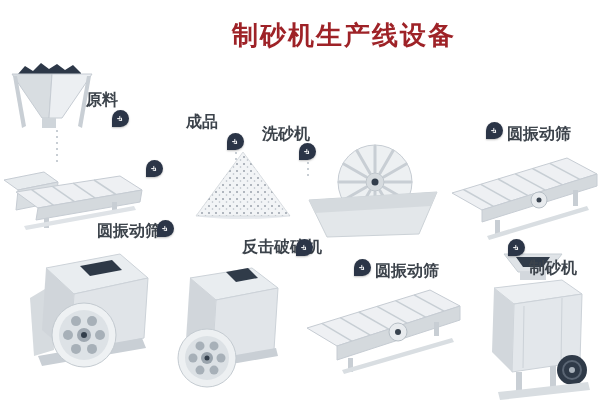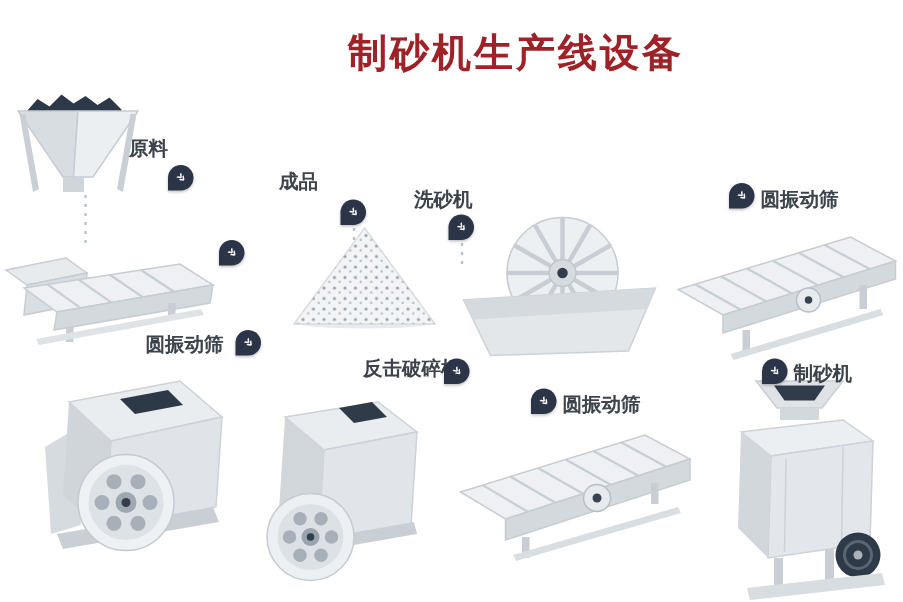--- a/index.html
+++ b/index.html
@@ -6,21 +6,21 @@
   body { background:#fff; }
   .stage {
     position:relative; width:602px; height:401px; background:#ffffff;
     overflow:hidden; font-family:"DejaVu Sans", sans-serif;
   }
   .title {
     position:absolute; top:18px; left:0; width:100%; text-align:center;
     font-size:26px; font-weight:bold; color:#9e2227; letter-spacing:2px;margin-left:43px;
   }
   .eq-label {
-    position:absolute; font-size:13px; font-weight:bold; color:#3c434b;
+    position:absolute; font-size:16px; font-weight:bold; color:#3c434b;
     white-space:nowrap;
   }
   .badge {
     position:absolute; width:17px; height:17px; background:#2b3547;
     border-radius:50% 50% 50% 0; display:flex; align-items:center;
     justify-content:center; box-shadow:0 1px 2px rgba(0,0,0,.25);
   }
   .badge span {
     color:#ffffff; font-size:10px; font-weight:bold; line-height:1;
     transform:rotate(45deg);
@@ -191,26 +191,26 @@
     <circle cx="106" cy="118" r="15" fill="#2f3a48"></circle>
     <circle cx="106" cy="118" r="9" fill="none" stroke="#5a6573" stroke-width="2"></circle>
     <circle cx="106" cy="118" r="3" fill="#aab3bc"></circle>
     <rect x="50" y="120" width="6" height="22" fill="#c9cfd5"></rect>
     <rect x="84" y="114" width="6" height="26" fill="#c9cfd5"></rect>
     <polygon points="32,140 122,130 124,138 34,148" fill="#d8dde1"></polygon>
   </svg>
 
   <div class="eq-label" style="left:86px;top:90px">原料</div>
   <div class="eq-label" style="left:186px;top:112px">成品</div>
-  <div class="eq-label" style="left:276px;top:124px">洗砂机</div>
+  <div class="eq-label" style="left:262px;top:124px">洗砂机</div>
   <div class="eq-label" style="left:507px;top:124px">圆振动筛</div>
   <div class="eq-label" style="left:97px;top:221px">圆振动筛</div>
   <div class="eq-label" style="left:242px;top:237px">反击破碎机</div>
   <div class="eq-label" style="left:375px;top:261px">圆振动筛</div>
-  <div class="eq-label" style="left:529px;top:240px">制砂机</div>
+  <div class="eq-label" style="left:529px;top:258px">制砂机</div>
 
   <div class="badge" style="left:112px;top:110px">
     <span>»</span>
   </div>
   <div class="badge" style="left:146px;top:160px">
     <span>»</span>
   </div>
   <div class="badge" style="left:227px;top:133px">
     <span>»</span>
   </div>

